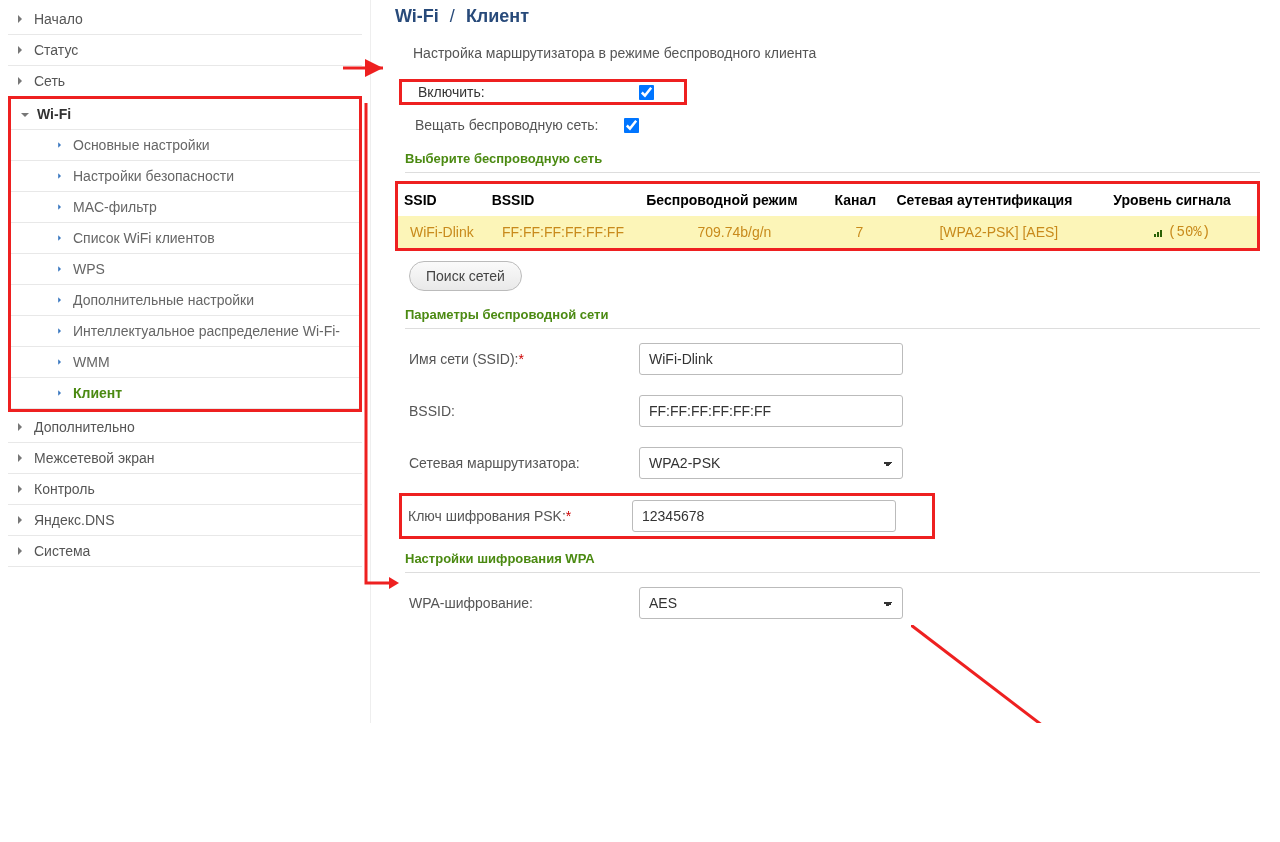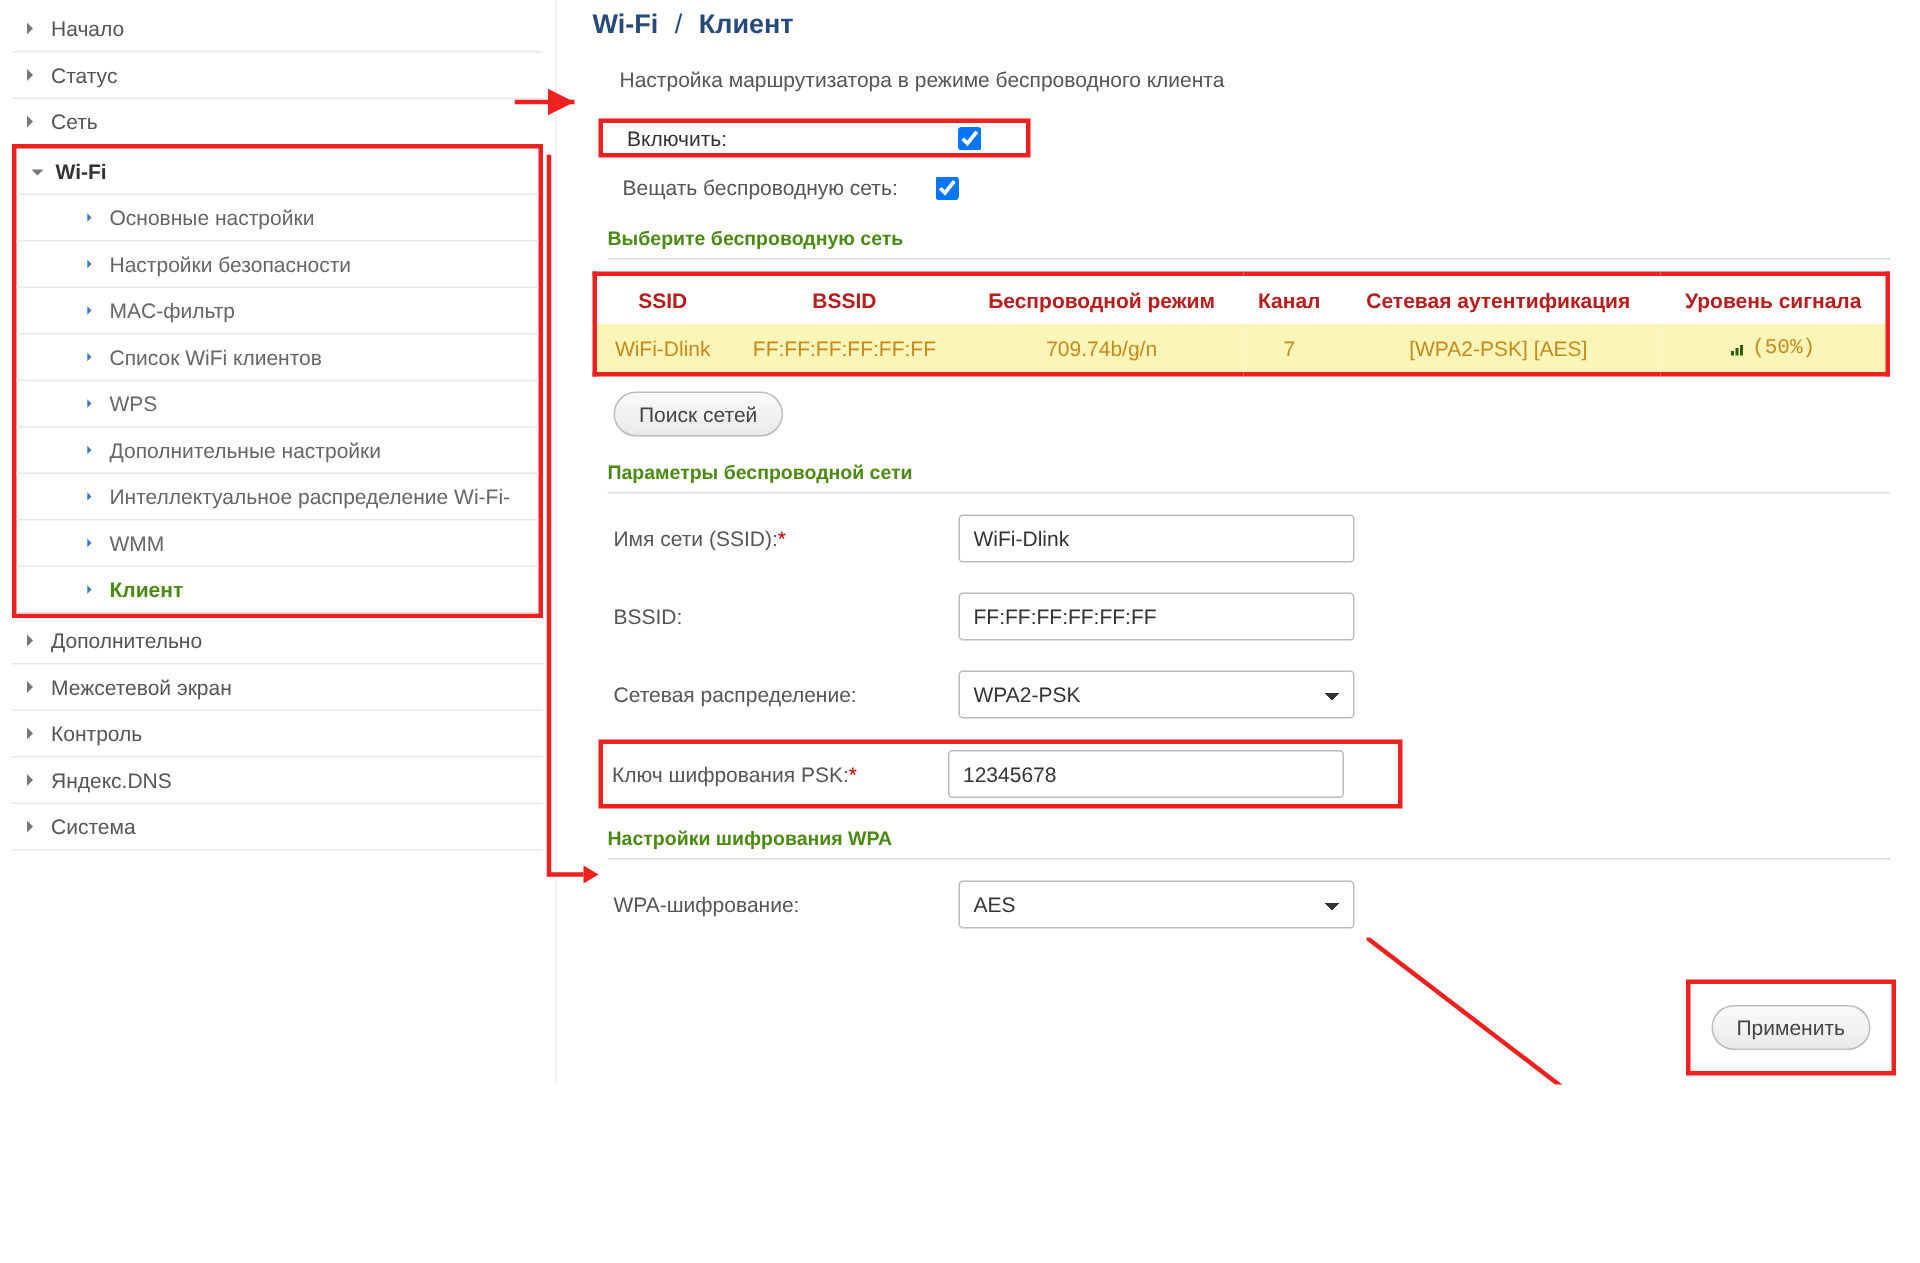--- a/index.html
+++ b/index.html
@@ -20,21 +20,21 @@
 .breadcrumb { font-size: 18px; font-weight: bold; color: #284a7a; margin-bottom: 18px; }
 .breadcrumb .slash { color: #284a7a; font-weight: normal; margin: 0 6px; }
 .breadcrumb .last { color: #284a7a; }
 .description { color: #555; margin-bottom: 18px; margin-left: 18px; }
 .form-row { display: flex; align-items: center; margin-bottom: 8px; padding: 6px 4px; }
 .form-row label { width: 210px; color: #555; }
 .section-title { color: #4b8a12; font-weight: bold; font-size: 13px; margin: 12px 0 8px 0; padding-bottom: 6px; border-bottom: 1px solid #ddd; margin-left:10px; }
 .enable-box { border: 3px solid #ee2020; padding: 2px 4px 2px 16px; display:inline-flex; align-items:center; width: 288px; }
 input[type=checkbox]{ transform: scale(1.2); }
 .nets-table { width: 100%; border-collapse: collapse; margin-top: 6px; border: 3px solid #ee2020; }
-.nets-table th { color: #b91c1c; font-weight: bold; padding: 8px 6px; text-align: center; font-size:14px; }
+.nets-table th { color: #000000; font-weight: bold; padding: 8px 6px; text-align: left; font-size:14px; }
 .nets-table td { padding: 8px 6px; text-align: center; color: #c88a1b; }
 .nets-table tbody tr { background: #fcf5b8; }
 .signal { color: #c88a1b; display: inline-flex; align-items: center; gap: 6px; font-family: Liberation Mono, monospace; }
 .signal-bars { display: inline-flex; align-items: flex-end; gap: 1px; height: 10px; }
 .signal-bars span { display:inline-block; width:2px; background:#2a6105; }
 .signal-bars span:nth-child(1){height:3px;} .signal-bars span:nth-child(2){height:5px;} .signal-bars span:nth-child(3){height:7px;}
 .btn { background: linear-gradient(#fafafa,#e9e9e9); border:1px solid #bbb; border-radius:15px; padding:6px 16px; cursor:pointer; color:#444; font-size:14px; }
 .search-btn-wrap { margin: 10px 0 16px 14px; }
 .params .form-row label { width: 230px; }
 input[type=text], select { width: 264px; padding: 7px 9px; border:1px solid #bbb; border-radius:3px; font-size:14px; color:#333; background:#fff; }
@@ -194,44 +194,41 @@
     <div class="params" style="margin-left:10px;">
       <div class="form-row">
         <label><span>Имя сети (SSID):</span><span class="req">*</span></label>
         <input type="text" value="WiFi-Dlink" style="">
       </div>
       <div class="form-row">
         <label>BSSID:</label>
         <input type="text" value="FF:FF:FF:FF:FF:FF" style="">
       </div>
       <div class="form-row">
-        <label>Сетевая распределение:</label>
+        <label>Сетевая маршрутизатора:</label>
         <select><option>WPA2-PSK</option></select>
       </div>
 
       <div style="margin:6px 0 8px -6px;">
         <div class="psk-wrap">
           <label><span>Ключ шифрования PSK:</span><span class="req">*</span></label>
           <input type="text" value="12345678" style="">
         </div>
       </div>
     </div>
 
     <h3 class="section-title">Настройки шифрования WPA</h3>
 
     <div class="form-row" style="margin-left:10px;">
       <label style="width:230px;">WPA-шифрование:</label>
       <select><option>AES</option></select>
     </div>
 
     <div style="height:70px;"></div>
 
-    <div class="apply-wrap">
-      <button class="btn">Применить</button>
-    </div>
 
     <div class="annotations">
       <svg class="arrow-anno" style="left:-28px; top:59px;" width="48" height="18">
         <defs>
             <marker id="ah1" markerWidth="8" markerHeight="8" refX="6" refY="3" orient="auto">
               <path d="M0,0 L6,3 L0,6 Z" fill="#ee2020"></path>
             </marker>
           </defs>
         <line x1="0" y1="9" x2="40" y2="9" stroke="#ee2020" stroke-width="3" marker-end="url(#ah1)"></line>
       </svg>

